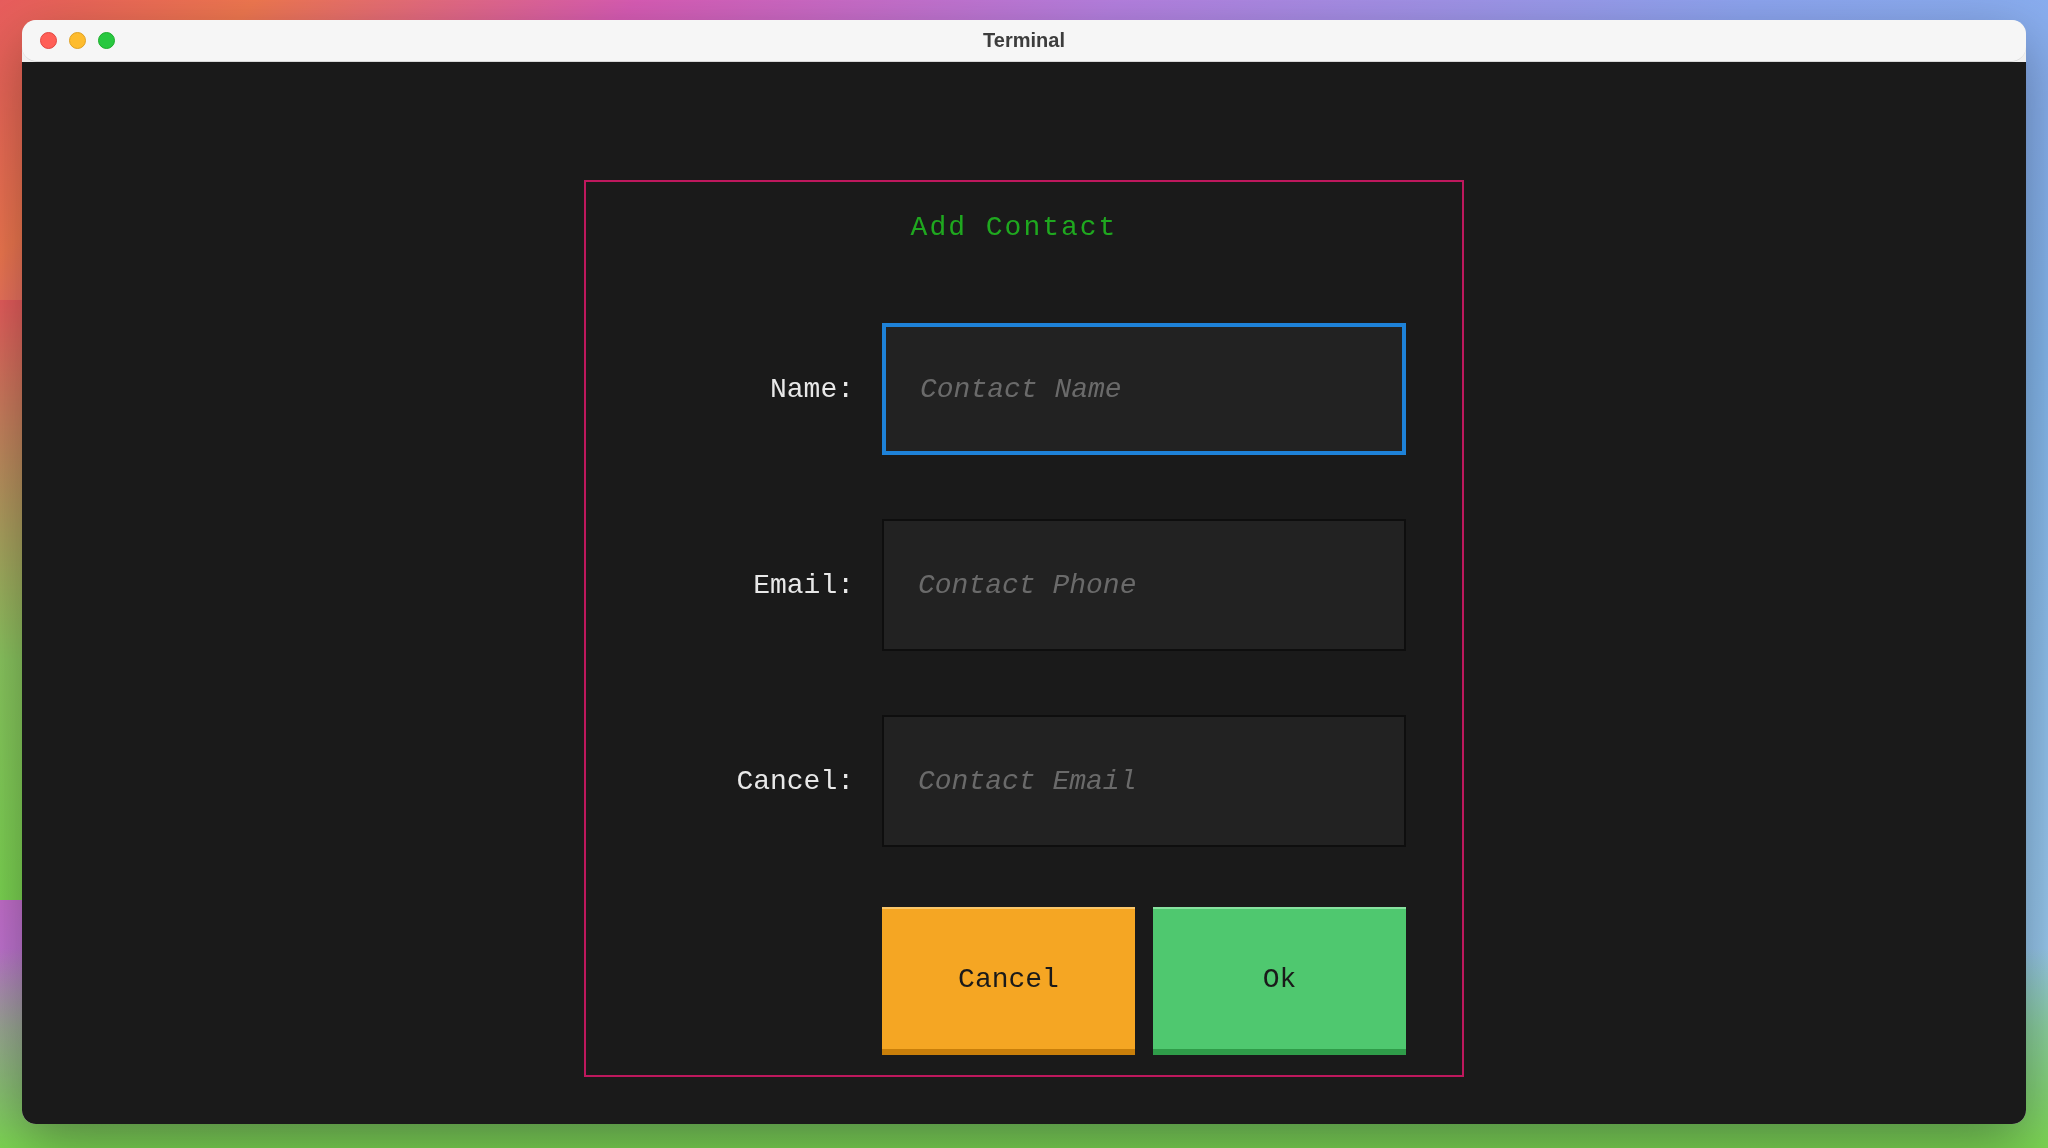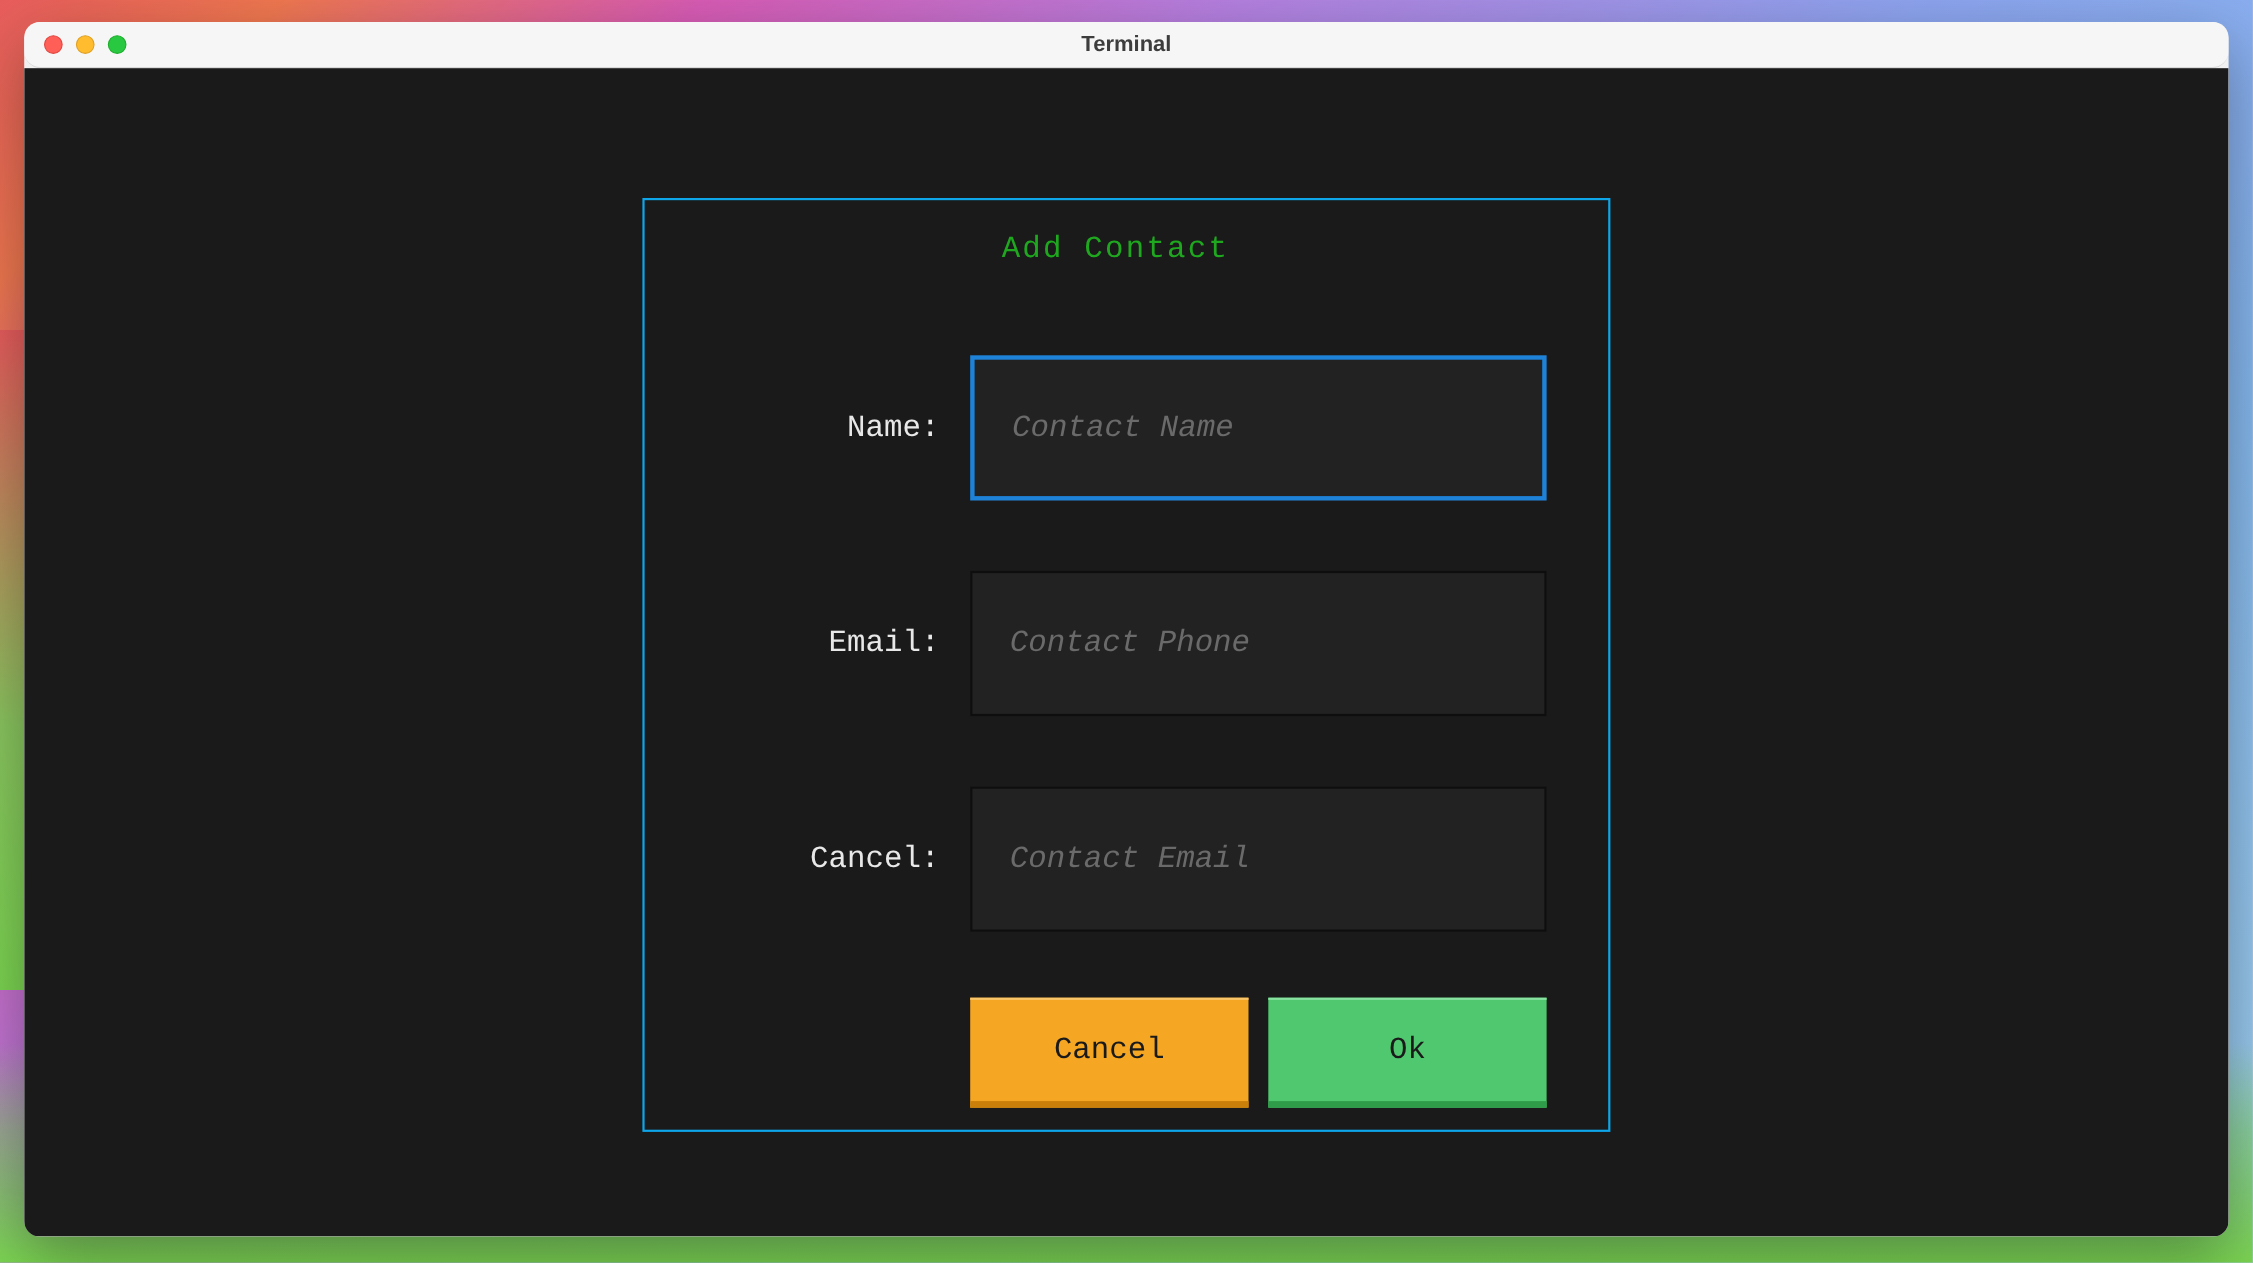--- a/index.html
+++ b/index.html
@@ -103,21 +103,21 @@
       background: #1a1a1a;
       position: relative;
     }
 
     .dialog {
       position: absolute;
       top: 118px;
       left: 50%;
       transform: translateX(-50%);
       width: 880px;
-      border: 2px solid #0ea5e9;
+      border: 2px solid #be185d;
       padding: 30px 56px 20px 36px;
     }
 
     .dialog-title {
       text-align: center;
       color: #1fa81f;
       font-size: 28px;
       font-weight: 500;
       letter-spacing: 2px;
       margin-bottom: 80px;
@@ -162,21 +162,21 @@
     .button-row {
       display: flex;
       justify-content: flex-start;
       gap: 18px;
       margin-left: 260px;
       margin-top: -4px;
     }
 
     .btn {
       width: 268px;
-      height: 100px;
+      height: 148px;
       display: flex;
       align-items: center;
       justify-content: center;
       font-family: inherit;
       font-size: 28px;
       font-weight: 500;
       border: none;
       cursor: pointer;
       color: #1a1a1a;
     }

